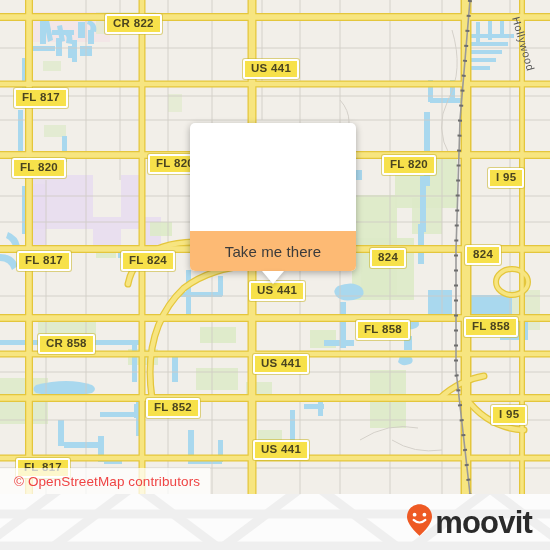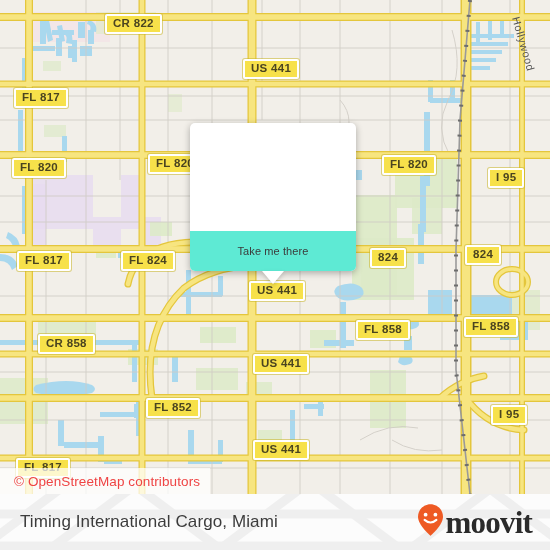--- a/index.html
+++ b/index.html
@@ -52,24 +52,24 @@
   }
   #callout-green {
     height: 108px;
     border-radius: 5px 5px 0 0;
     display: flex; align-items: center; justify-content: center;
   }
   #pin-icon svg { display: block; }
   #callout-label {
     height: 40px;
     display: flex; align-items: center; justify-content: center;
-    font-size: 11px;
+    font-size: 15px;
     color: #3b3b3b;
     letter-spacing: 0.1px;
-    background: #5eead4;
+    background: #fdba74;
     border-radius: 0 0 5px 5px;
     position: relative;
   }
   #callout-tail {
     position: absolute;
     left: 50%; margin-left: -11px;
     top: 100%;
     width: 0; height: 0;
     border-left: 11px solid transparent;
     border-right: 11px solid transparent;
@@ -100,21 +100,20 @@
     letter-spacing: 0.1px;
     white-space: nowrap;
     z-index: 2;
   }
   #brand-logo {
     position: absolute;
     right: 18px; top: 50%;
     transform: translateY(-50%);
     display: flex; align-items: center;
     z-index: 2;
-    font-family: Liberation Serif, serif;
   }
   #brand-wordmark {
     font-size: 31px;
     font-weight: bold;
     color: #2b2b2b;
     letter-spacing: -0.8px;
     line-height: 1;
     margin-left: 2px;
   }
 </style>
@@ -375,21 +374,20 @@
         <path d="M120 -20 L240 70"></path>
         <path d="M200 70 L320 -20"></path>
         <path d="M300 -20 L420 70"></path>
         <path d="M390 70 L510 -20"></path>
         <path d="M470 -20 L590 70"></path>
         <path d="M-20 20 L600 20"></path>
         <path d="M-20 52 L600 52"></path>
       </g>
     </svg>
 
-    <div id="footer-title">Timing International Cargo, Miami</div>
 
     <div id="brand-logo">
       <span>
         <svg width="27" height="33" viewBox="0 0 27 33" xmlns="http://www.w3.org/2000/svg">
           <path d="M13.5 0.8 C6.6 0.8 1 6.3 1 13.2 C1 21.6 13.5 32.3 13.5 32.3 C13.5 32.3 26 21.6 26 13.2 C26 6.3 20.4 0.8 13.5 0.8 Z" fill="#EE5A24"></path>
           <circle cx="8.6" cy="11.2" r="1.9" fill="#ffffff"></circle>
           <circle cx="18.4" cy="11.2" r="1.9" fill="#ffffff"></circle>
           <path d="M7.6 16.4 Q13.5 21.6 19.4 16.4" stroke="#ffffff" stroke-width="2.1" fill="none" stroke-linecap="round"></path>
         </svg>
       </span>

